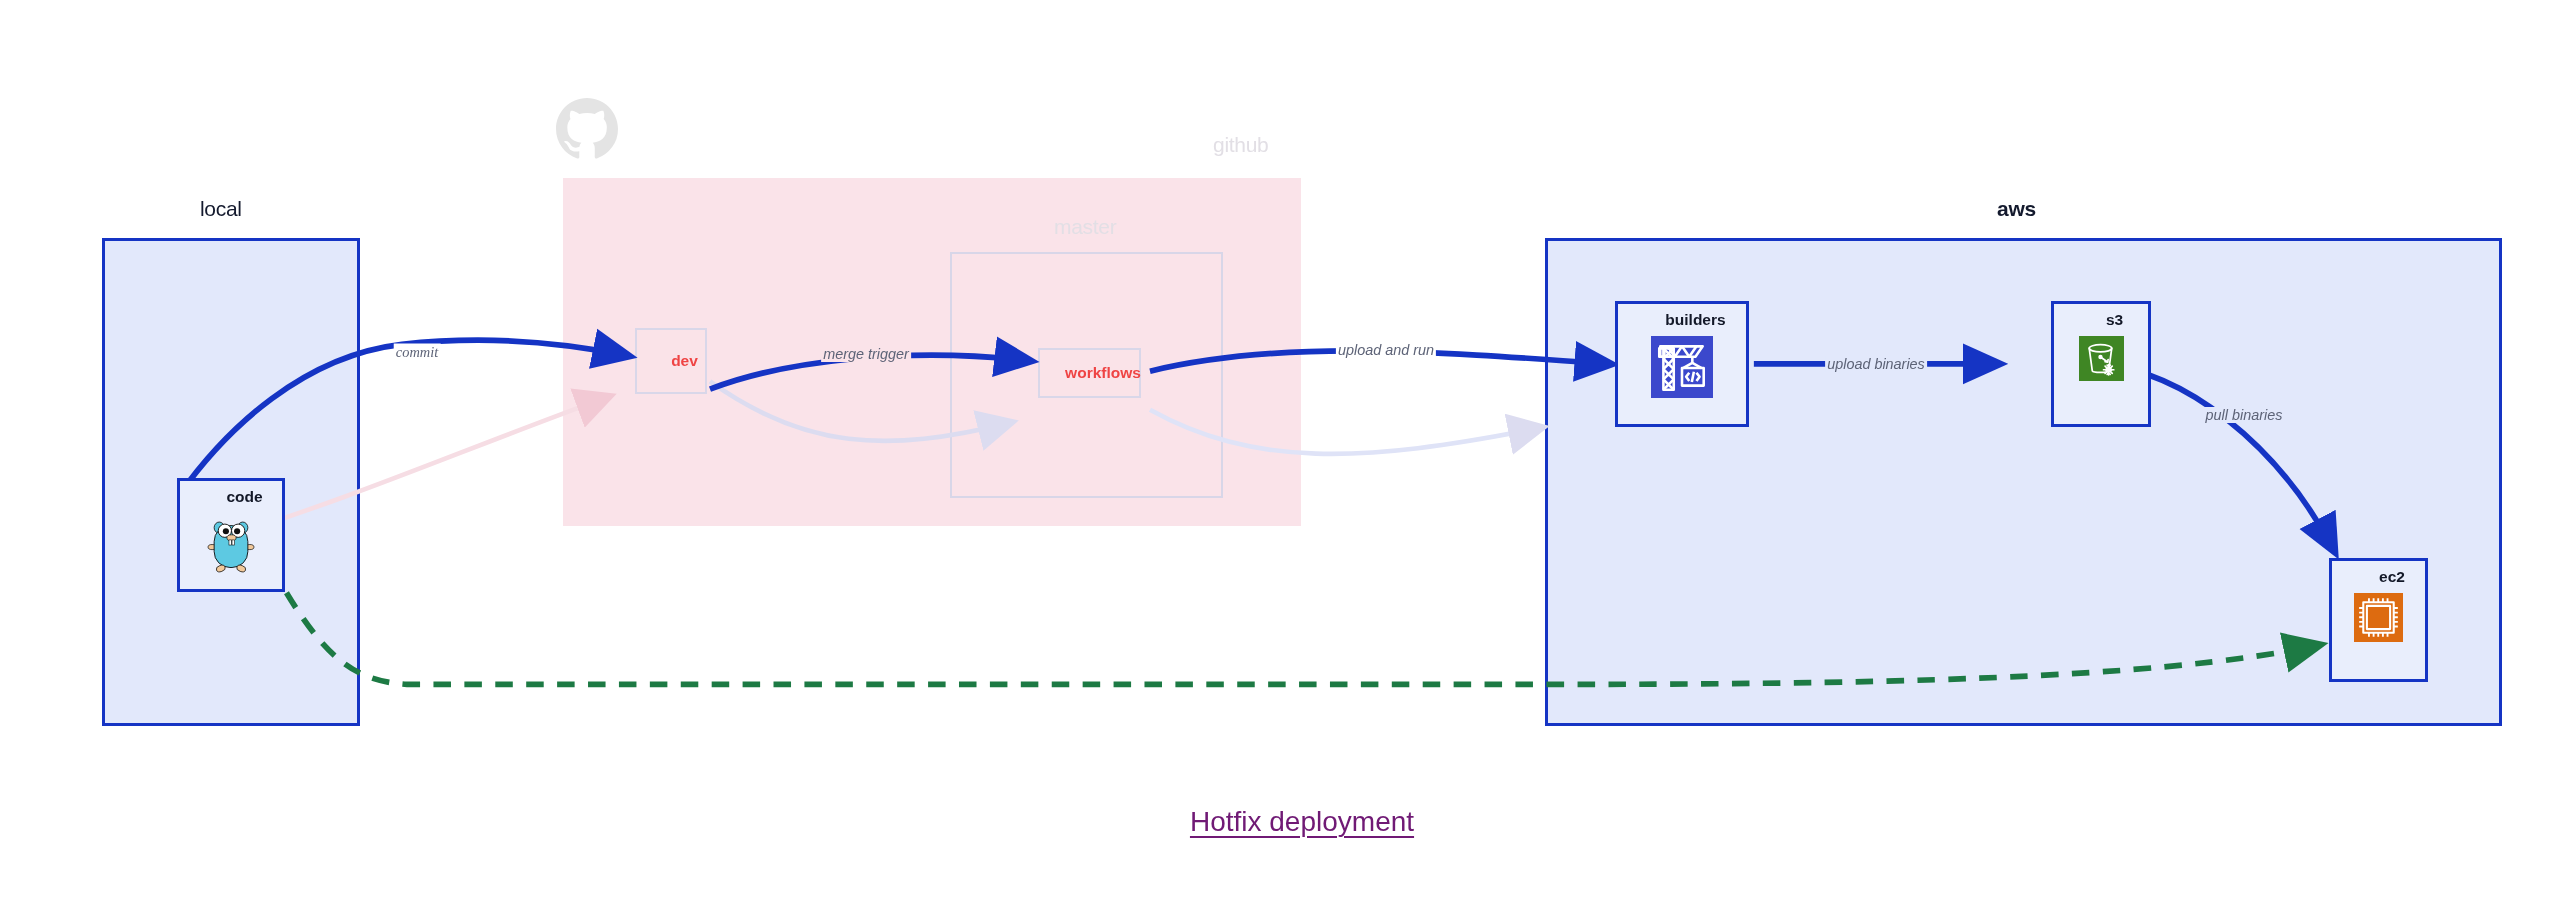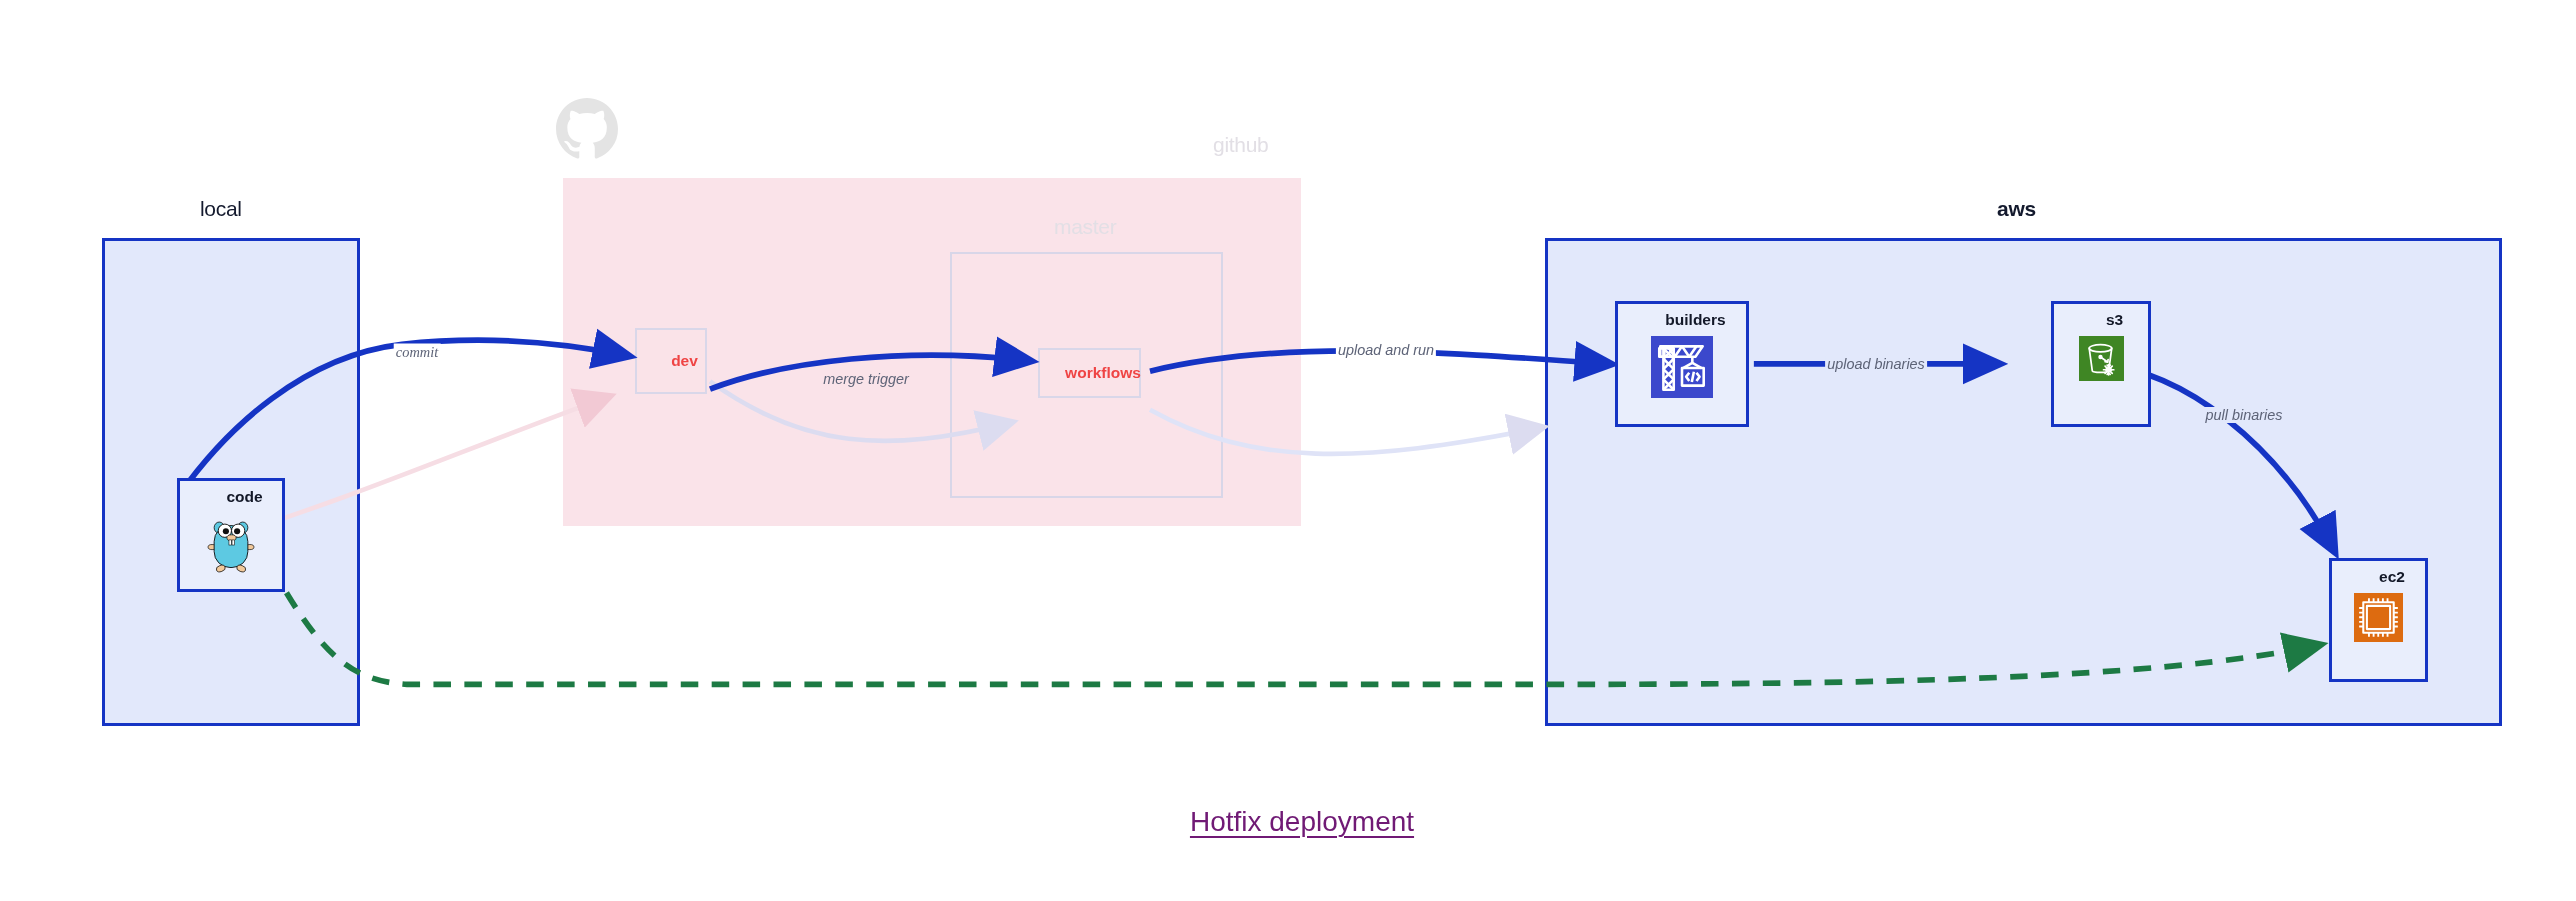--- a/index.html
+++ b/index.html
@@ -196,21 +196,21 @@
 
     <path d="M 3404 706 L 3878 706" fill="none" stroke="#1534c4" stroke-width="11" marker-end="url(#arrow-blue)"></path>
 
     <path d="M 4072 706 C 4240 720 4420 860 4530 1068" fill="none" stroke="#1534c4" stroke-width="11" marker-end="url(#arrow-blue)"></path>
 
     <path d="M 556 1150 C 640 1290 700 1322 790 1328 L 2980 1328 C 3600 1328 4180 1320 4500 1252" fill="none" stroke="#1d7a44" stroke-width="11" stroke-dasharray="34 26" stroke-linecap="butt" marker-end="url(#arrow-green)"></path>
   </svg>
 
   <div class="edge-label" style="left:417px; top:352px;font-family:Liberation Serif, serif;">commit</div>
 
-  <div class="edge-label on-pink" style="left:866px; top:354px;margin-top:25px;">merge trigger</div>
+  <div class="edge-label on-pink" style="left:866px; top:354px;">merge trigger</div>
 
   <div class="edge-label" style="left:1386px; top:350px;">upload and run</div>
 
   <div class="edge-label on-blue" style="left:1876px; top:364px;">upload binaries</div>
 
   <div class="edge-label on-blue" style="left:2244px; top:415px;">pull binaries</div>
 
   <div class="node" style="left:177px; top:478px; width:108px; height:114px;align-items:center;">
     <span class="node-title">code</span>
     <span class="node-icon">

